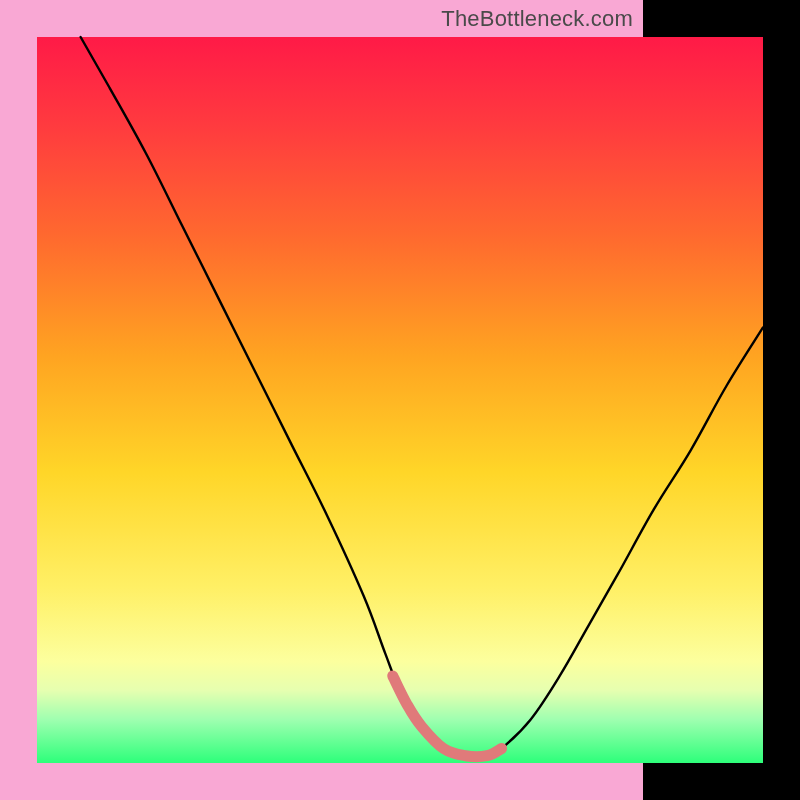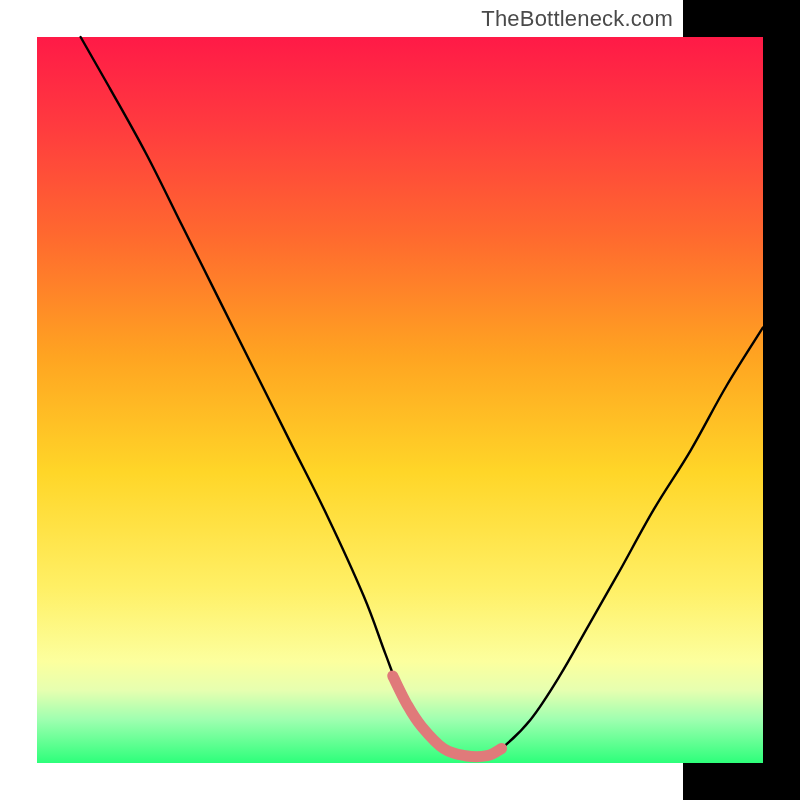--- a/index.html
+++ b/index.html
@@ -8,22 +8,21 @@
     width: 800px;
     height: 800px;
     overflow: hidden;
     background: #000;
     font-family: Arial, Helvetica, sans-serif;
   }
   .frame {
     position: relative;
     width: 643px;
     height: 800px;
-    background: #ffffff;
-    padding-left: 40px;
+    background: #f9a8d4;
   }
   .plot-area {
     position: absolute;
     left: 37px;
     top: 37px;
     width: 726px;
     height: 726px;
     
     background: linear-gradient(
       to bottom,

